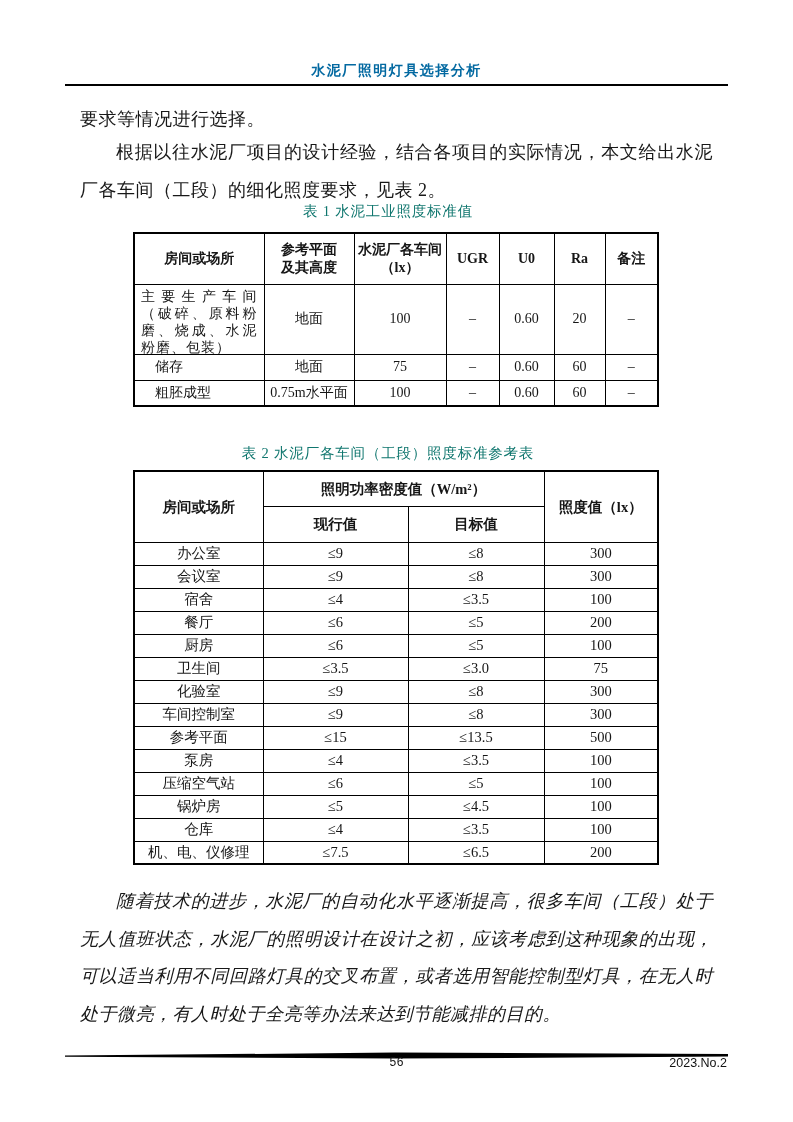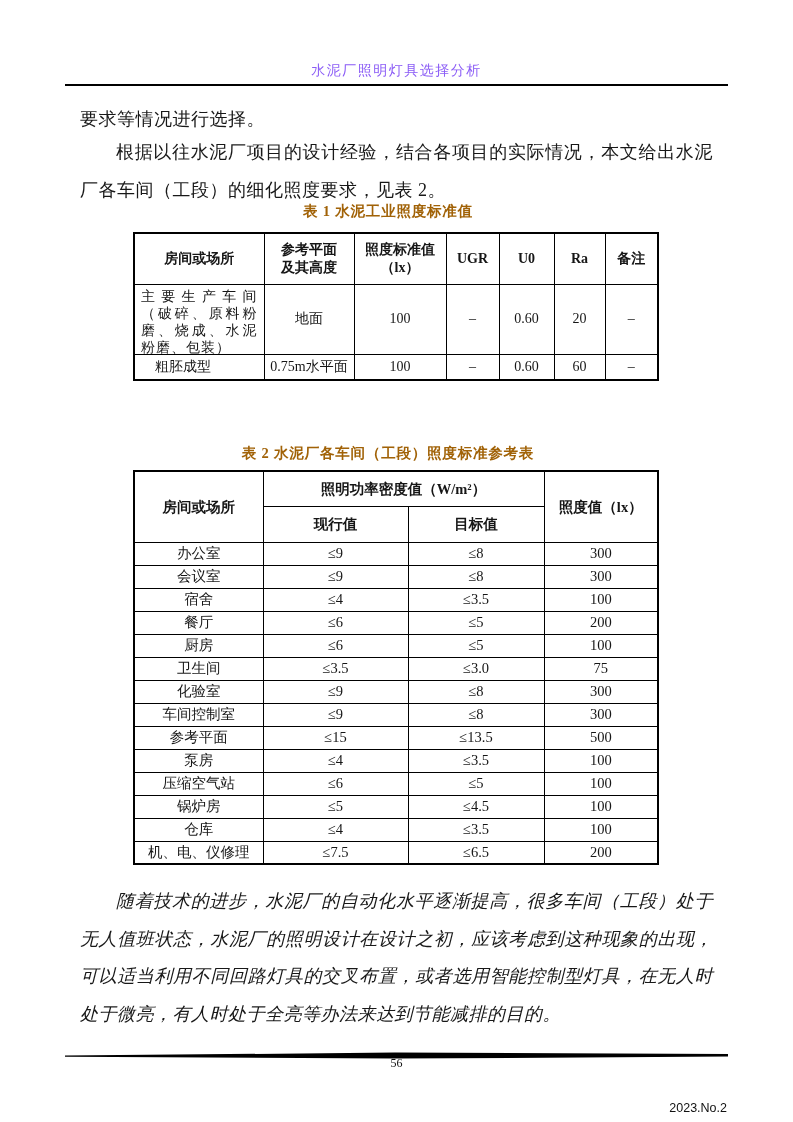--- a/index.html
+++ b/index.html
@@ -8,39 +8,39 @@
     width:793px;height:1122px;
     background:#ffffff;
     font-family:"Liberation Serif","DejaVu Serif",serif;
     color:#1b1b1b;
     overflow:hidden;
   }
   
   .running-title{
     position:absolute;top:62px;left:65px;right:65px;
     text-align:center;font-size:14px;letter-spacing:1.5px;
-    color:#8b5cf6;font-weight:400;
+    color:#0369a1;font-weight:700;
   }
   .header-rule{
     position:absolute;top:84px;left:65px;right:65px;height:2px;background:#000;
   }
   
   .para{
     position:absolute;left:65px;right:65px;margin:15px;
     font-size:18px;line-height:38px;letter-spacing:0.5px;
     text-align:justify;color:#181818;
   }
   .p1{top:88px;line-height:32px;text-align:left;}
   .p2{top:118px;text-indent:2em;font-family:Liberation Serif, serif;}
   .p3{top:868px;text-indent:2em;line-height:37.5px;font-style:italic;}
   
   .caption{
     position:absolute;left:48px;right:65px;
-    text-align:center;font-size:14.5px;font-weight:700;letter-spacing:0.8px;
-    color:#a16207;
+    text-align:center;font-size:14.5px;font-weight:400;letter-spacing:0.8px;
+    color:#0f766e;
   }
   .cap1{top:202px;}
   .cap2{top:444px;}
   
   table{border-collapse:collapse;table-layout:fixed;position:absolute;left:133px;
         background:#fff;}
   th,td{border:1px solid #000;text-align:center;vertical-align:middle;
         font-size:14px;color:#161616;padding:0 2px;overflow:hidden;}
   th{font-weight:700;white-space:pre-line;line-height:18px;}
   .t1{top:232px;width:524px;border:2px solid #000;}
@@ -55,25 +55,25 @@
   }
   .t2{top:470px;width:524px;border:2px solid #000;}
   .t2 thead tr.r1{height:35px;}
   .t2 thead tr.r2{height:36px;}
   .t2 tbody tr{height:23px;}
   .t2 td,.t2 th{font-size:14.5px;}
   
   .footer-rule{position:absolute;top:1046px;left:65px;width:663px;height:8px;}
   .page-num{
     position:absolute;top:1056px;left:65px;right:65px;text-align:center;
-    font-family:Liberation Serif, serif;font-size:12px;color:#111;
+    font-family:Liberation Mono, monospace;font-size:12px;color:#111;
   }
   .issue{
     position:absolute;top:1056px;right:66px;
-    font-family:"Liberation Sans","DejaVu Sans",sans-serif;font-size:12.5px;color:#111;margin-top:45px;
+    font-family:"Liberation Sans","DejaVu Sans",sans-serif;font-size:12.5px;color:#111;
   }
 </style>
 </head>
 <body>
 
 <div class="page">
 
   <div class="running-title">水泥厂照明灯具选择分析</div>
   <div class="header-rule"></div>
 
@@ -89,38 +89,47 @@
       <col style="width:53px">
         <col style="width:55px">
         <col style="width:51px">
         <col style="width:53px">
     </colgroup>
     <thead>
       <tr>
         <th>房间或场所</th>
         <th>参考平面
 及其高度</th>
-        <th>照度标准值
+        <th>水泥厂各车间
 （lx）</th>
         <th>UGR</th>
         <th>U0</th>
         <th>Ra</th>
         <th>备注</th>
       </tr>
     </thead>
     <tbody>
         <tr class="big">
           <td class="room-big">
             <div class="clip">主要生产车间（破碎、原料粉磨、烧成、水泥粉磨、包装）</div>
           </td>
           <td>地面</td>
           <td>100</td>
           <td>–</td>
           <td>0.60</td>
           <td>20</td>
+          <td>–</td>
+        </tr>
+        <tr>
+          <td class="room">储存</td>
+          <td>地面</td>
+          <td>75</td>
+          <td>–</td>
+          <td>0.60</td>
+          <td>60</td>
           <td>–</td>
         </tr>
         <tr>
           <td class="room">粗胚成型</td>
           <td>0.75m水平面</td>
           <td>100</td>
           <td>–</td>
           <td>0.60</td>
           <td>60</td>
           <td>–</td>

